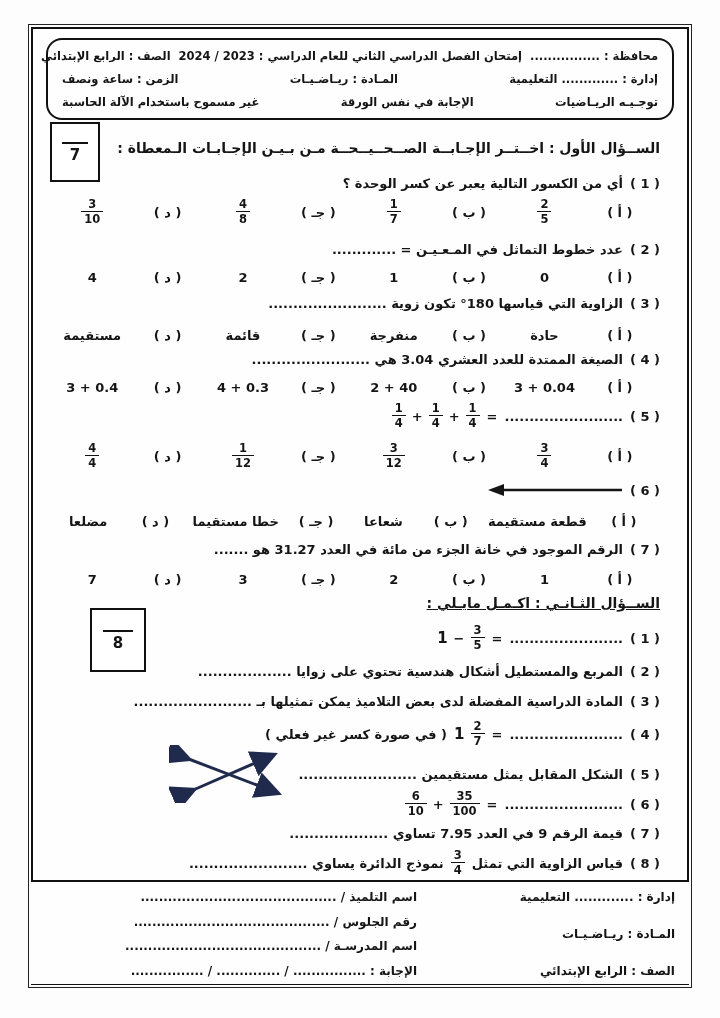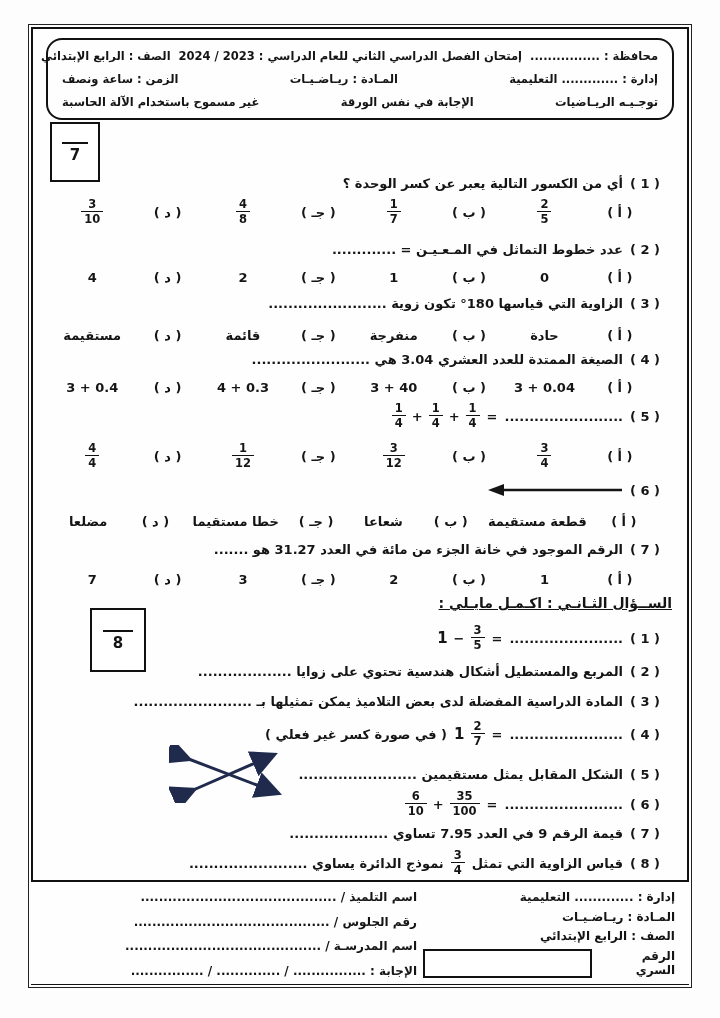--- a/index.html
+++ b/index.html
@@ -62,20 +62,23 @@
       <span>الإجابة في نفس الورقة</span>
       <span>غير مسموح باستخدام الآلة الحاسبة</span>
     </div>
   </div>
 
   <div class="scorebox" style="left:50px;top:122px;width:46px;height:56px;">
     <span class="bar"></span>
     <span class="val">7</span>
   </div>
 
+  <div class="row sec-title" style="top:140px;right:60px;">
+    <span>الســؤال الأول : اخــتــر الإجـابــة الصــحــيــحــة مـن بـيـن الإجـابـات الـمعطاة :</span>
+  </div>
 
   <div class="row" style="top:176px;right:60px;">
     <span>( 1 )</span>
     <span>أي من الكسور التالية يعبر عن كسر الوحدة ؟</span>
   </div>
   <div class="row opts" style="top:198px;">
     <span>( أ )</span>
     <span>
         <span class="frac">
           <span class="num">2</span>
@@ -136,21 +139,21 @@
   </div>
 
   <div class="row" style="top:352px;right:60px;">
     <span>( 4 )</span>
     <span>الصيغة الممتدة للعدد العشري 3.04 هي ........................</span>
   </div>
   <div class="row opts" style="top:380px;">
     <span>( أ )</span>
     <span style="direction:ltr;text-align:center;">3 + 0.04</span>
     <span>( ب )</span>
-    <span style="direction:ltr;">3 + 40</span>
+    <span style="direction:ltr;">2 + 40</span>
     <span>( جـ )</span>
     <span style="direction:ltr;">4 + 0.3</span>
     <span>( د )</span>
     <span style="direction:ltr;">3 + 0.4</span>
   </div>
 
   <div class="row" style="top:402px;right:60px;">
     <span>( 5 )</span>
     <span>........................</span>
     <span>=</span>
@@ -228,21 +231,21 @@
     <span>( أ )</span>
     <span>1</span>
     <span>( ب )</span>
     <span>2</span>
     <span>( جـ )</span>
     <span>3</span>
     <span>( د )</span>
     <span>7</span>
   </div>
 
-  <div class="row sec-title underlined" style="top:595px;right:48px;">
+  <div class="row sec-title underlined" style="top:595px;right:60px;">
     <span>الســؤال الثـانـي : اكـمـل مايـلي :</span>
   </div>
   <div class="scorebox" style="left:90px;top:608px;width:52px;height:60px;">
     <span class="bar"></span>
     <span class="val">8</span>
   </div>
 
   <div class="row" style="top:624px;right:60px;">
     <span>( 1 )</span>
     <span>.......................</span>
@@ -325,24 +328,20 @@
         <span class="den">4</span>
       </span>
     <span>نموذج الدائرة يساوي ........................</span>
   </div>
 
   <div class="footer">
     <div class="f-col f-right">
       <span>إدارة : ............. التعليمية</span>
       <span>المـادة : ريـاضـيـات</span>
       <span>الصف : الرابع الإبتدائي</span>
-      <span class="secret-row">
-        <span>الرقم السري</span>
-        <span class="secret-box"></span>
-      </span>
     </div>
     <div class="f-col f-left">
       <span>اسم التلميذ / ...........................................</span>
       <span>رقم الجلوس / ...........................................</span>
       <span>اسم المدرسـة / ...........................................</span>
       <span>الإجابة : ................ / .............. / ................</span>
     </div>
   </div>
 </div>
 

